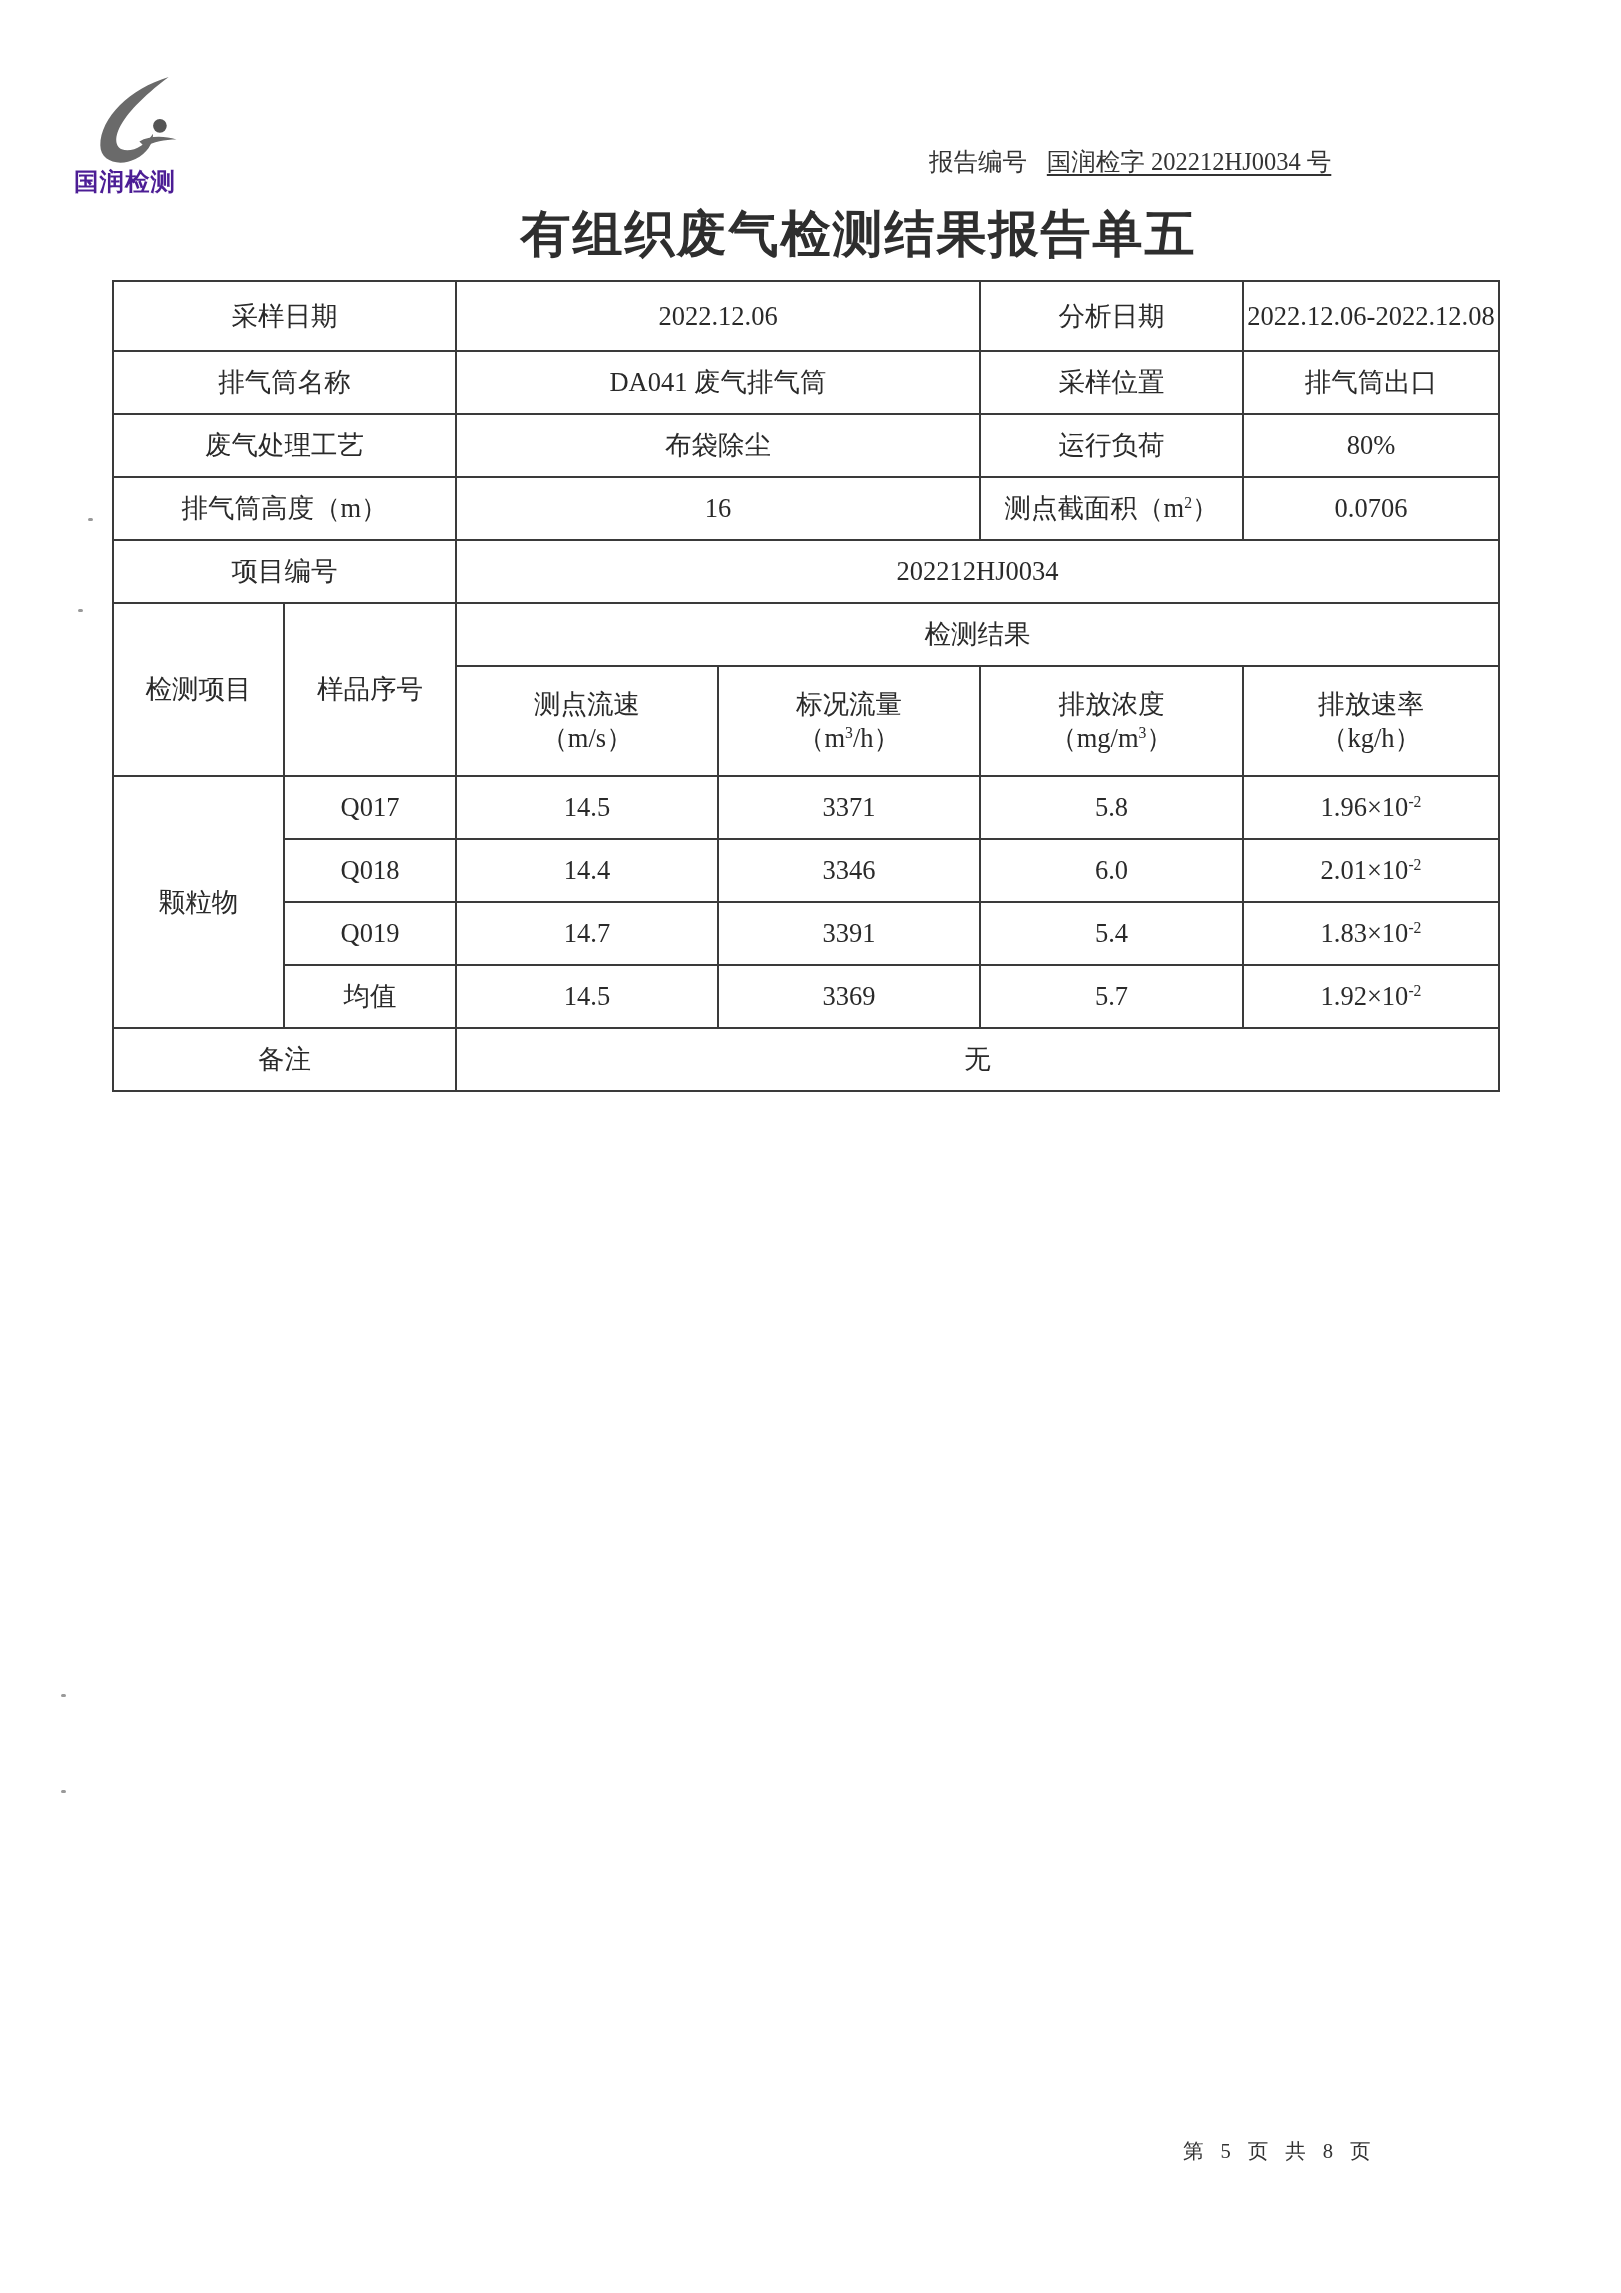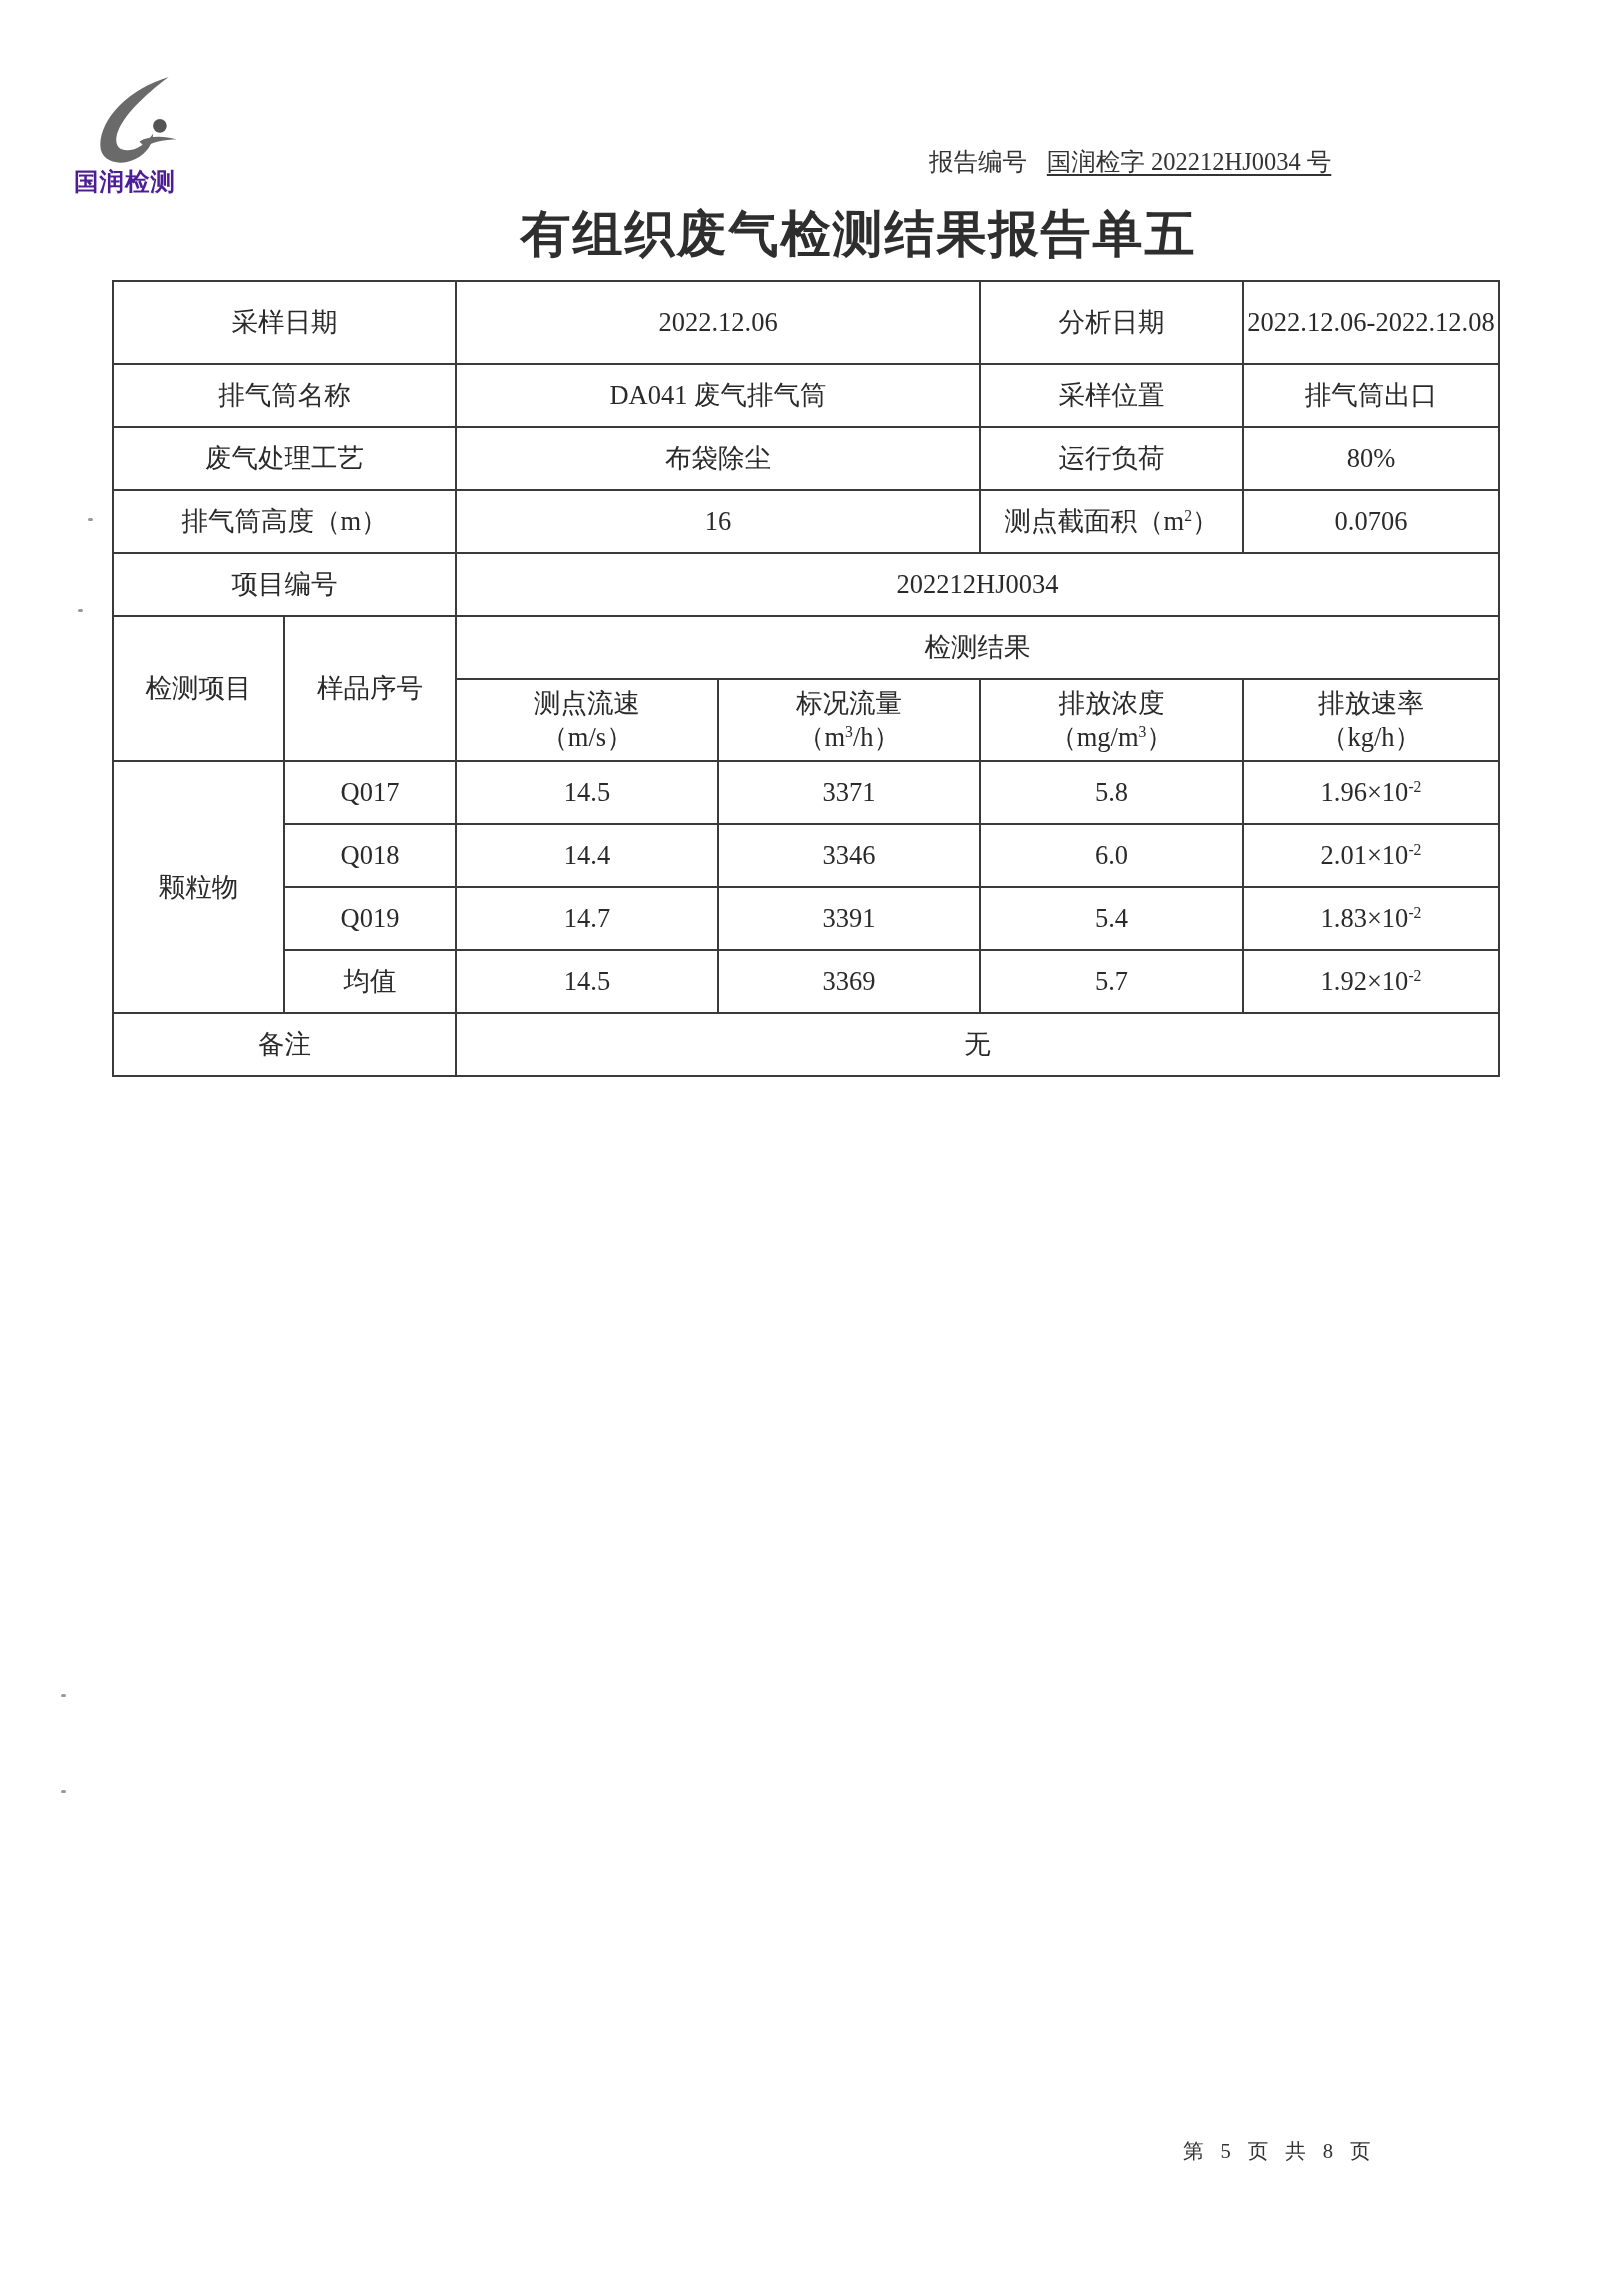--- a/index.html
+++ b/index.html
@@ -60,21 +60,21 @@
 <table class="report">
   <colgroup>
     <col style="width:171px">
       <col style="width:172px">
       <col style="width:262px">
       <col style="width:262px">
       <col style="width:263px">
       <col style="width:256px">
   </colgroup>
   <tbody>
-      <tr style="height:83px">
+      <tr style="height:70px">
     <td colspan="2">采样日期</td>
     <td colspan="2">2022.12.06</td>
     <td>分析日期</td>
     <td>2022.12.06-2022.12.08</td>
   </tr>
   <tr style="height:63px">
     <td colspan="2">排气筒名称</td>
     <td colspan="2">DA041 废气排气筒</td>
     <td>采样位置</td>
     <td>排气筒出口</td>
@@ -93,21 +93,21 @@
   </tr>
   <tr style="height:63px">
     <td colspan="2">项目编号</td>
     <td colspan="4">202212HJ0034</td>
   </tr>
   <tr style="height:63px">
     <td rowspan="2">检测项目</td>
     <td rowspan="2">样品序号</td>
     <td colspan="4">检测结果</td>
   </tr>
-  <tr style="height:82px">
+  <tr style="height:110px">
     <td>
           <div>测点流速</div>
           <div><span>（m/s）</span></div>
         </td>
     <td>
           <div>标况流量</div>
           <div><span>（m</span><sup>3</sup><span>/h）</span></div>
         </td>
     <td>
           <div>排放浓度</div>

